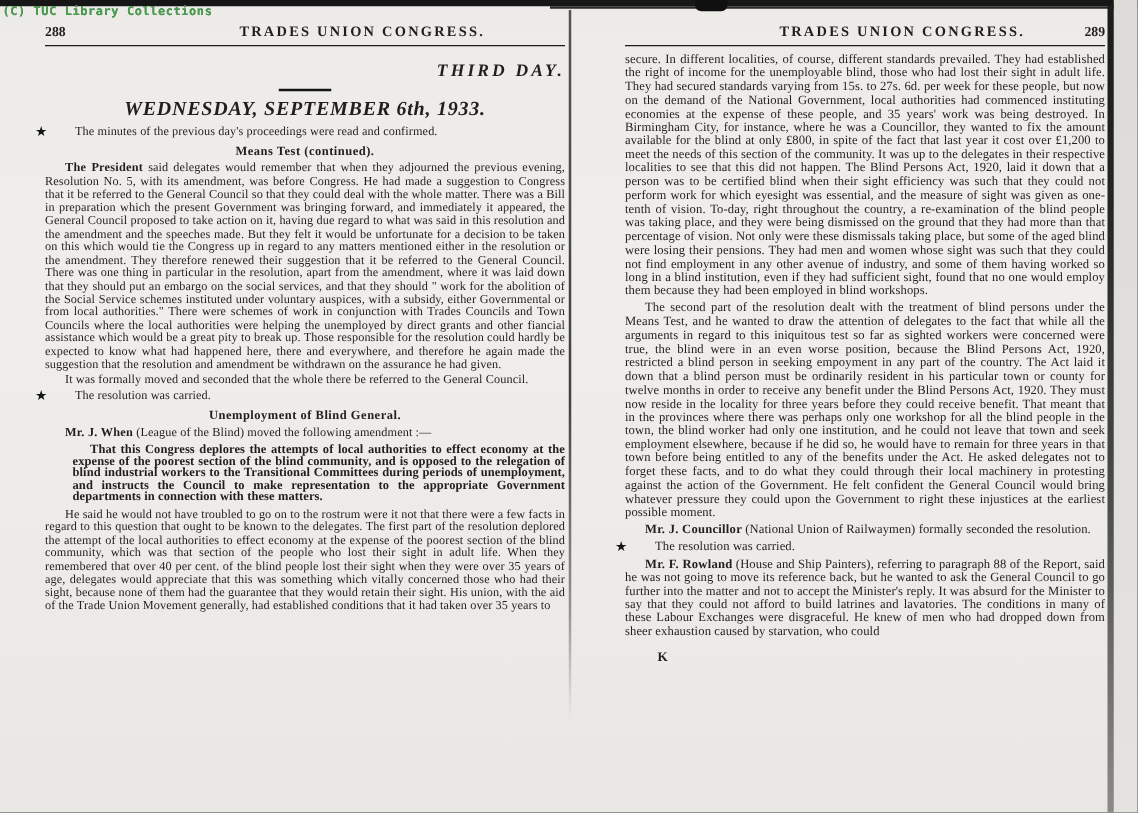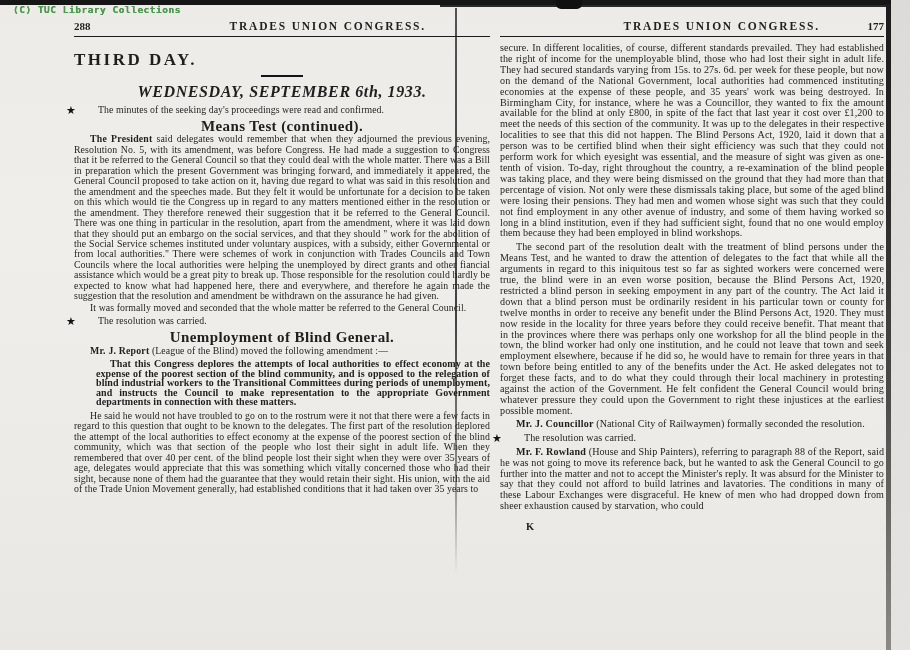--- a/index.html
+++ b/index.html
@@ -13,51 +13,51 @@
   .top-edge { position:absolute; top:0; left:0; width:910px; height:5px; background:#161616; }
   .top-edge2 { position:absolute; top:5px; left:440px; width:470px; height:2px; background:#2a2a2a; }
   .top-blob { position:absolute; top:0; left:556px; width:26px; height:9px; background:#101010; border-radius:0 0 5px 5px; }
   .gutter-line { position:absolute; left:455px; top:8px; width:2px; height:566px;
     background:linear-gradient(180deg,rgba(45,45,45,.8) 0%,rgba(35,35,35,.85) 55%,rgba(60,60,60,.5) 85%,rgba(60,60,60,0) 100%); }
   .right-edge { position:absolute; top:4px; left:886px; width:5px; height:646px;
     background:linear-gradient(180deg,#1c1c1c 0%,#262626 25%,#4a4a48 60%,#8b8a86 100%); }
   .right-strip { position:absolute; top:0; left:891px; width:19px; height:650px; background:linear-gradient(180deg,#dcdbd7,#e4e3df); }
 
   .watermark {
-    position:absolute; top:4px; left:13px;
+    position:absolute; top:4px; left:2px;
     font-family:"DejaVu Sans Mono",monospace; font-size:9.5px; font-weight:bold;
     color:#4d9b51; letter-spacing:.5px; text-shadow:0 0 .5px #3c8a40;
   }
 
   .page { position:absolute; top:20px; }
-  .page-left  { left:36px;  width:416px;margin-left:38px; }
+  .page-left  { left:36px;  width:416px; }
   .page-right { left:500px; width:384px; }
 
   .page-header { display:flex; align-items:baseline; font-weight:bold; font-size:11px; }
   .page-header .side { flex:0 0 64px; }
   .page-header .running-title { flex:1; text-align:right; font-size:11.5px; letter-spacing:1.8px; }
   .page-header .num-right { text-align:right; }
   .header-rule { border:0; border-top:1.6px solid #1b1b1b; margin:4px 0 0 0; }
 
-  .day-title { text-align:left; font-weight:bold; font-size:17px; letter-spacing:2.5px; margin:13px 0 0 0; }
+  .day-title { text-align:right; font-weight:bold; font-size:14px; letter-spacing:2.5px; margin:13px 0 0 0;font-style:italic; }
   .day-rule { width:42px; border:0; border-top:2.2px solid #141414; margin:5px auto 6px auto; }
   .date-line { text-align:center; font-weight:bold; font-style:italic; font-size:16px; letter-spacing:.6px; margin:0 0 4px 0; }
 
   .body-l { font-size:9.8px;  line-height:10.45px; text-align:justify; letter-spacing:.08px; }
   .body-r { font-size:10.1px; line-height:10.9px;  text-align:justify; letter-spacing:.08px; }
 
   .para { margin:0; text-indent:16px; }
   .para + .para { margin-top:1px; }
   b.lead { letter-spacing:.2px; }
 
   .star-line { display:flex; margin:3px 0 3px -8px; text-indent:0; }
   .star { flex:0 0 32px; font-size:11px; line-height:11px; color:#141414; }
   .star-text { flex:1; text-align:left; }
 
-  .section-heading { text-align:center; font-weight:bold; font-size:15px; letter-spacing:.4px; margin:5px 0 3px 0; text-indent:0; }
+  .section-heading { text-align:center; font-weight:bold; font-size:10px; letter-spacing:.4px; margin:5px 0 3px 0; text-indent:0; }
 
   .resolution { font-weight:bold; font-size:10px; line-height:9.55px; margin:3px 0 4px 22px; text-indent:14px; text-align:justify; }
 
   .sig-mark { font-weight:bold; font-size:10.5px; margin:10px 0 0 26px; }
 </style>
 </head>
 <body>
 
 <div class="scan">
 
@@ -79,58 +79,58 @@
     <hr class="header-rule">
 
     <div class="day-title">THIRD DAY.</div>
     <hr class="day-rule">
     <div class="date-line">WEDNESDAY, SEPTEMBER 6th, 1933.</div>
 
     <div class="body-l">
 
       <div class="star-line">
         <span class="star">★</span>
-        <span class="star-text">The minutes of the seeking day's proceedings were read and confirmed.</span>
+        <span class="star-text">The minutes of the previous day's proceedings were read and confirmed.</span>
       </div>
 
       <p class="section-heading">Means Test (continued).</p>
 
       <p class="para"><b class="lead">The President</b><span> said delegates would remember that when they adjourned the previous evening, Resolution No. 5, with its amendment, was before Congress. He had made a suggestion to Congress that it be referred to the General Council so that they could deal with the whole matter. There was a Bill in preparation which the present Government was bringing forward, and immediately it appeared, the General Council proposed to take action on it, having due regard to what was said in this resolution and the amendment and the speeches made. But they felt it would be unfortunate for a decision to be taken on this which would tie the Congress up in regard to any matters mentioned either in the resolution or the amendment. They therefore renewed their suggestion that it be referred to the General Council. There was one thing in particular in the resolution, apart from the amendment, where it was laid down that they should put an embargo on the social services, and that they should " work for the abolition of the Social Service schemes instituted under voluntary auspices, with a subsidy, either Governmental or from local authorities." There were schemes of work in conjunction with Trades Councils and Town Councils where the local authorities were helping the unemployed by direct grants and other fiancial assistance which would be a great pity to break up. Those responsible for the resolution could hardly be expected to know what had happened here, there and everywhere, and therefore he again made the suggestion that the resolution and amendment be withdrawn on the assurance he had given.</span></p>
 
-      <p class="para">It was formally moved and seconded that the whole matter be referred to the General Council.</p>
+      <p class="para">It was formally moved and seconded that the whole there be referred to the General Council.</p>
 
       <div class="star-line">
         <span class="star">★</span>
         <span class="star-text">The resolution was carried.</span>
       </div>
 
       <p class="section-heading">Unemployment of Blind General.</p>
 
-      <p class="para"><b class="lead">Mr. J. Report</b><span> (League of the Blind) moved the following amendment :—</span></p>
+      <p class="para"><b class="lead">Mr. J. When</b><span> (League of the Blind) moved the following amendment :—</span></p>
 
       <p class="resolution">That this Congress deplores the attempts of local authorities to effect economy at the expense of the poorest section of the blind community, and is opposed to the relegation of blind industrial workers to the Transitional Committees during periods of unemployment, and instructs the Council to make representation to the appropriate Government departments in connection with these matters.</p>
 
       <p class="para">He said he would not have troubled to go on to the rostrum were it not that there were a few facts in regard to this question that ought to be known to the delegates. The first part of the resolution deplored the attempt of the local authorities to effect economy at the expense of the poorest section of the blind community, which was that section of the people who lost their sight in adult life. When they remembered that over 40 per cent. of the blind people lost their sight when they were over 35 years of age, delegates would appreciate that this was something which vitally concerned those who had their sight, because none of them had the guarantee that they would retain their sight. His union, with the aid of the Trade Union Movement generally, had established conditions that it had taken over 35 years to</p>
     </div>
   </div>
 
   <div class="page page-right">
     <div class="page-header">
       <span class="side"></span>
       <span class="running-title">TRADES UNION CONGRESS.</span>
-      <span class="side num-right">177</span>
+      <span class="side num-right">289</span>
     </div>
     <hr class="header-rule">
 
     <div class="body-r" style="margin-top:6px;">
       <p class="para" style="text-indent:0;">secure. In different localities, of course, different standards prevailed. They had established the right of income for the unemployable blind, those who had lost their sight in adult life. They had secured standards varying from 15s. to 27s. 6d. per week for these people, but now on the demand of the National Government, local authorities had commenced instituting economies at the expense of these people, and 35 years' work was being destroyed. In Birmingham City, for instance, where he was a Councillor, they wanted to fix the amount available for the blind at only £800, in spite of the fact that last year it cost over £1,200 to meet the needs of this section of the community. It was up to the delegates in their respective localities to see that this did not happen. The Blind Persons Act, 1920, laid it down that a person was to be certified blind when their sight efficiency was such that they could not perform work for which eyesight was essential, and the measure of sight was given as one-tenth of vision. To-day, right throughout the country, a re-examination of the blind people was taking place, and they were being dismissed on the ground that they had more than that percentage of vision. Not only were these dismissals taking place, but some of the aged blind were losing their pensions. They had men and women whose sight was such that they could not find employment in any other avenue of industry, and some of them having worked so long in a blind institution, even if they had sufficient sight, found that no one would employ them because they had been employed in blind workshops.</p>
 
       <p class="para" style="margin-top:3px;">The second part of the resolution dealt with the treatment of blind persons under the Means Test, and he wanted to draw the attention of delegates to the fact that while all the arguments in regard to this iniquitous test so far as sighted workers were concerned were true, the blind were in an even worse position, because the Blind Persons Act, 1920, restricted a blind person in seeking empoyment in any part of the country. The Act laid it down that a blind person must be ordinarily resident in his particular town or county for twelve months in order to receive any benefit under the Blind Persons Act, 1920. They must now reside in the locality for three years before they could receive benefit. That meant that in the provinces where there was perhaps only one workshop for all the blind people in the town, the blind worker had only one institution, and he could not leave that town and seek employment elsewhere, because if he did so, he would have to remain for three years in that town before being entitled to any of the benefits under the Act. He asked delegates not to forget these facts, and to do what they could through their local machinery in protesting against the action of the Government. He felt confident the General Council would bring whatever pressure they could upon the Government to right these injustices at the earliest possible moment.</p>
 
-      <p class="para" style="margin-top:2px;"><b class="lead">Mr. J. Councillor</b><span> (National City of Railwaymen) formally seconded the resolution.</span></p>
+      <p class="para" style="margin-top:2px;"><b class="lead">Mr. J. Councillor</b><span> (National Union of Railwaymen) formally seconded the resolution.</span></p>
 
       <div class="star-line">
         <span class="star">★</span>
         <span class="star-text">The resolution was carried.</span>
       </div>
 
 
       <p class="para"><b class="lead">Mr. F. Rowland</b><span> (House and Ship Painters), referring to paragraph 88 of the Report, said he was not going to move its reference back, but he wanted to ask the General Council to go further into the matter and not to accept the Minister's reply. It was absurd for the Minister to say that they could not afford to build latrines and lavatories. The conditions in many of these Labour Exchanges were disgraceful. He knew of men who had dropped down from sheer exhaustion caused by starvation, who could</span></p>
 
       <p class="sig-mark">K</p>

